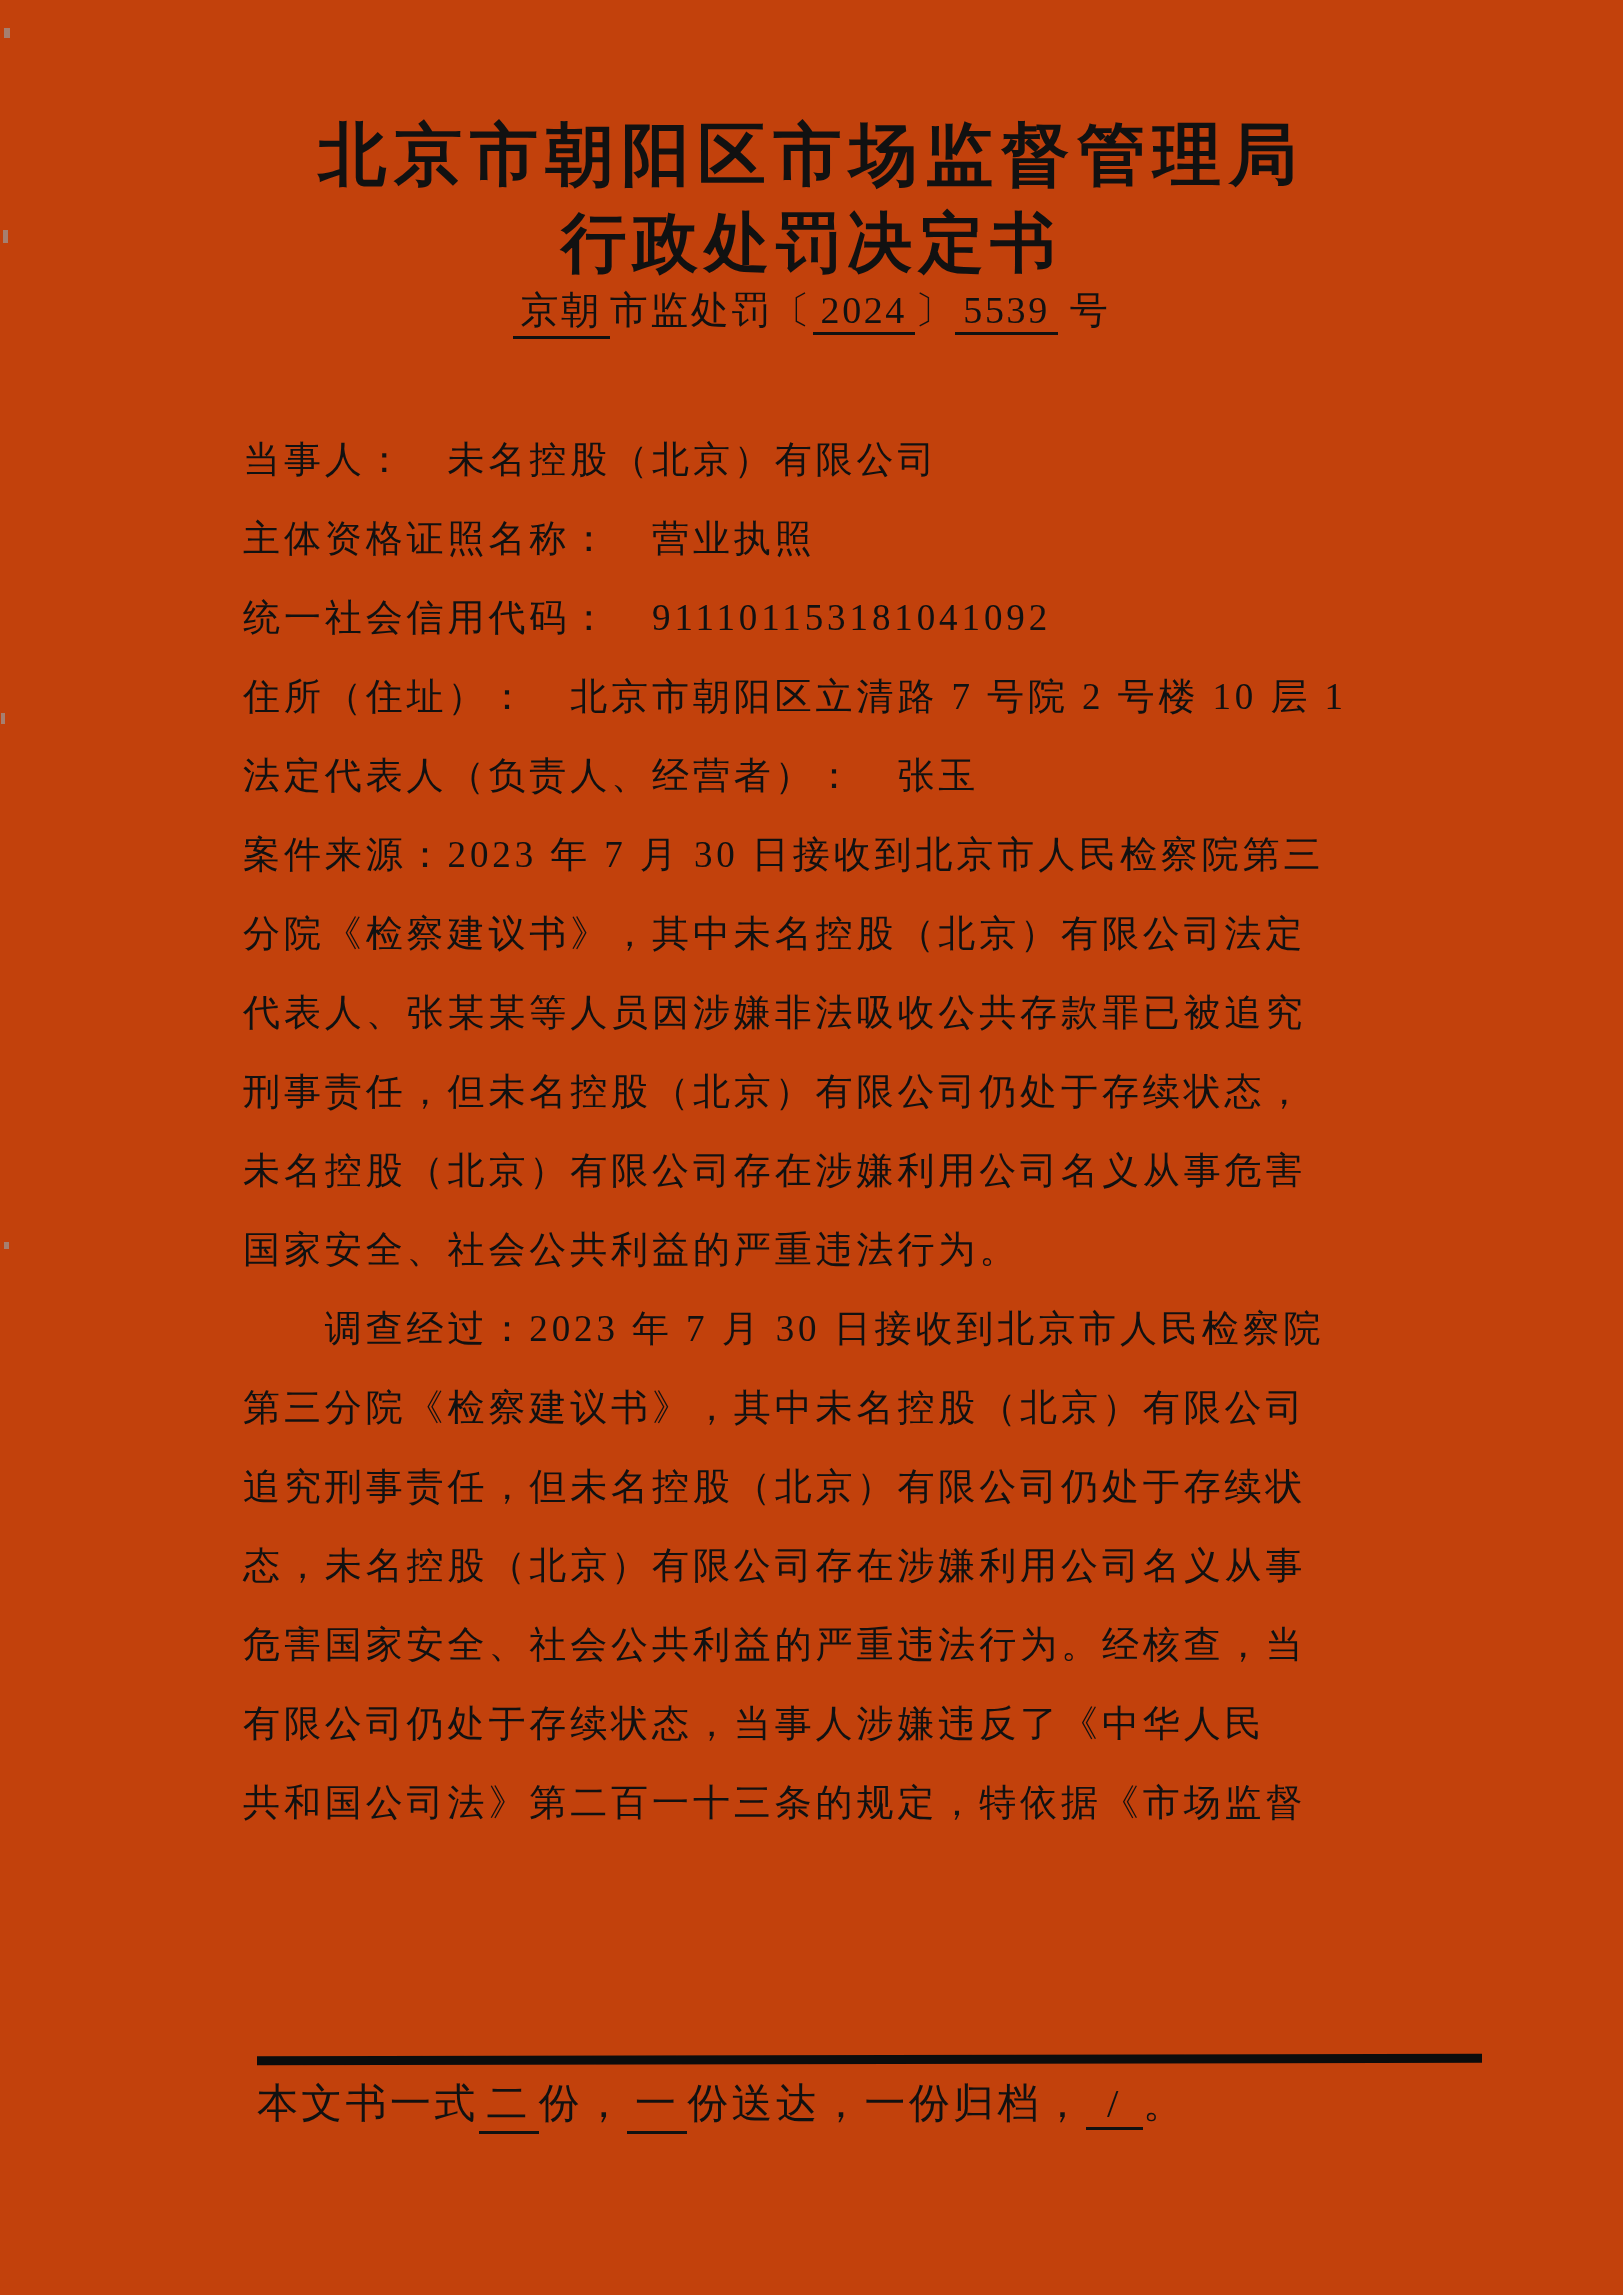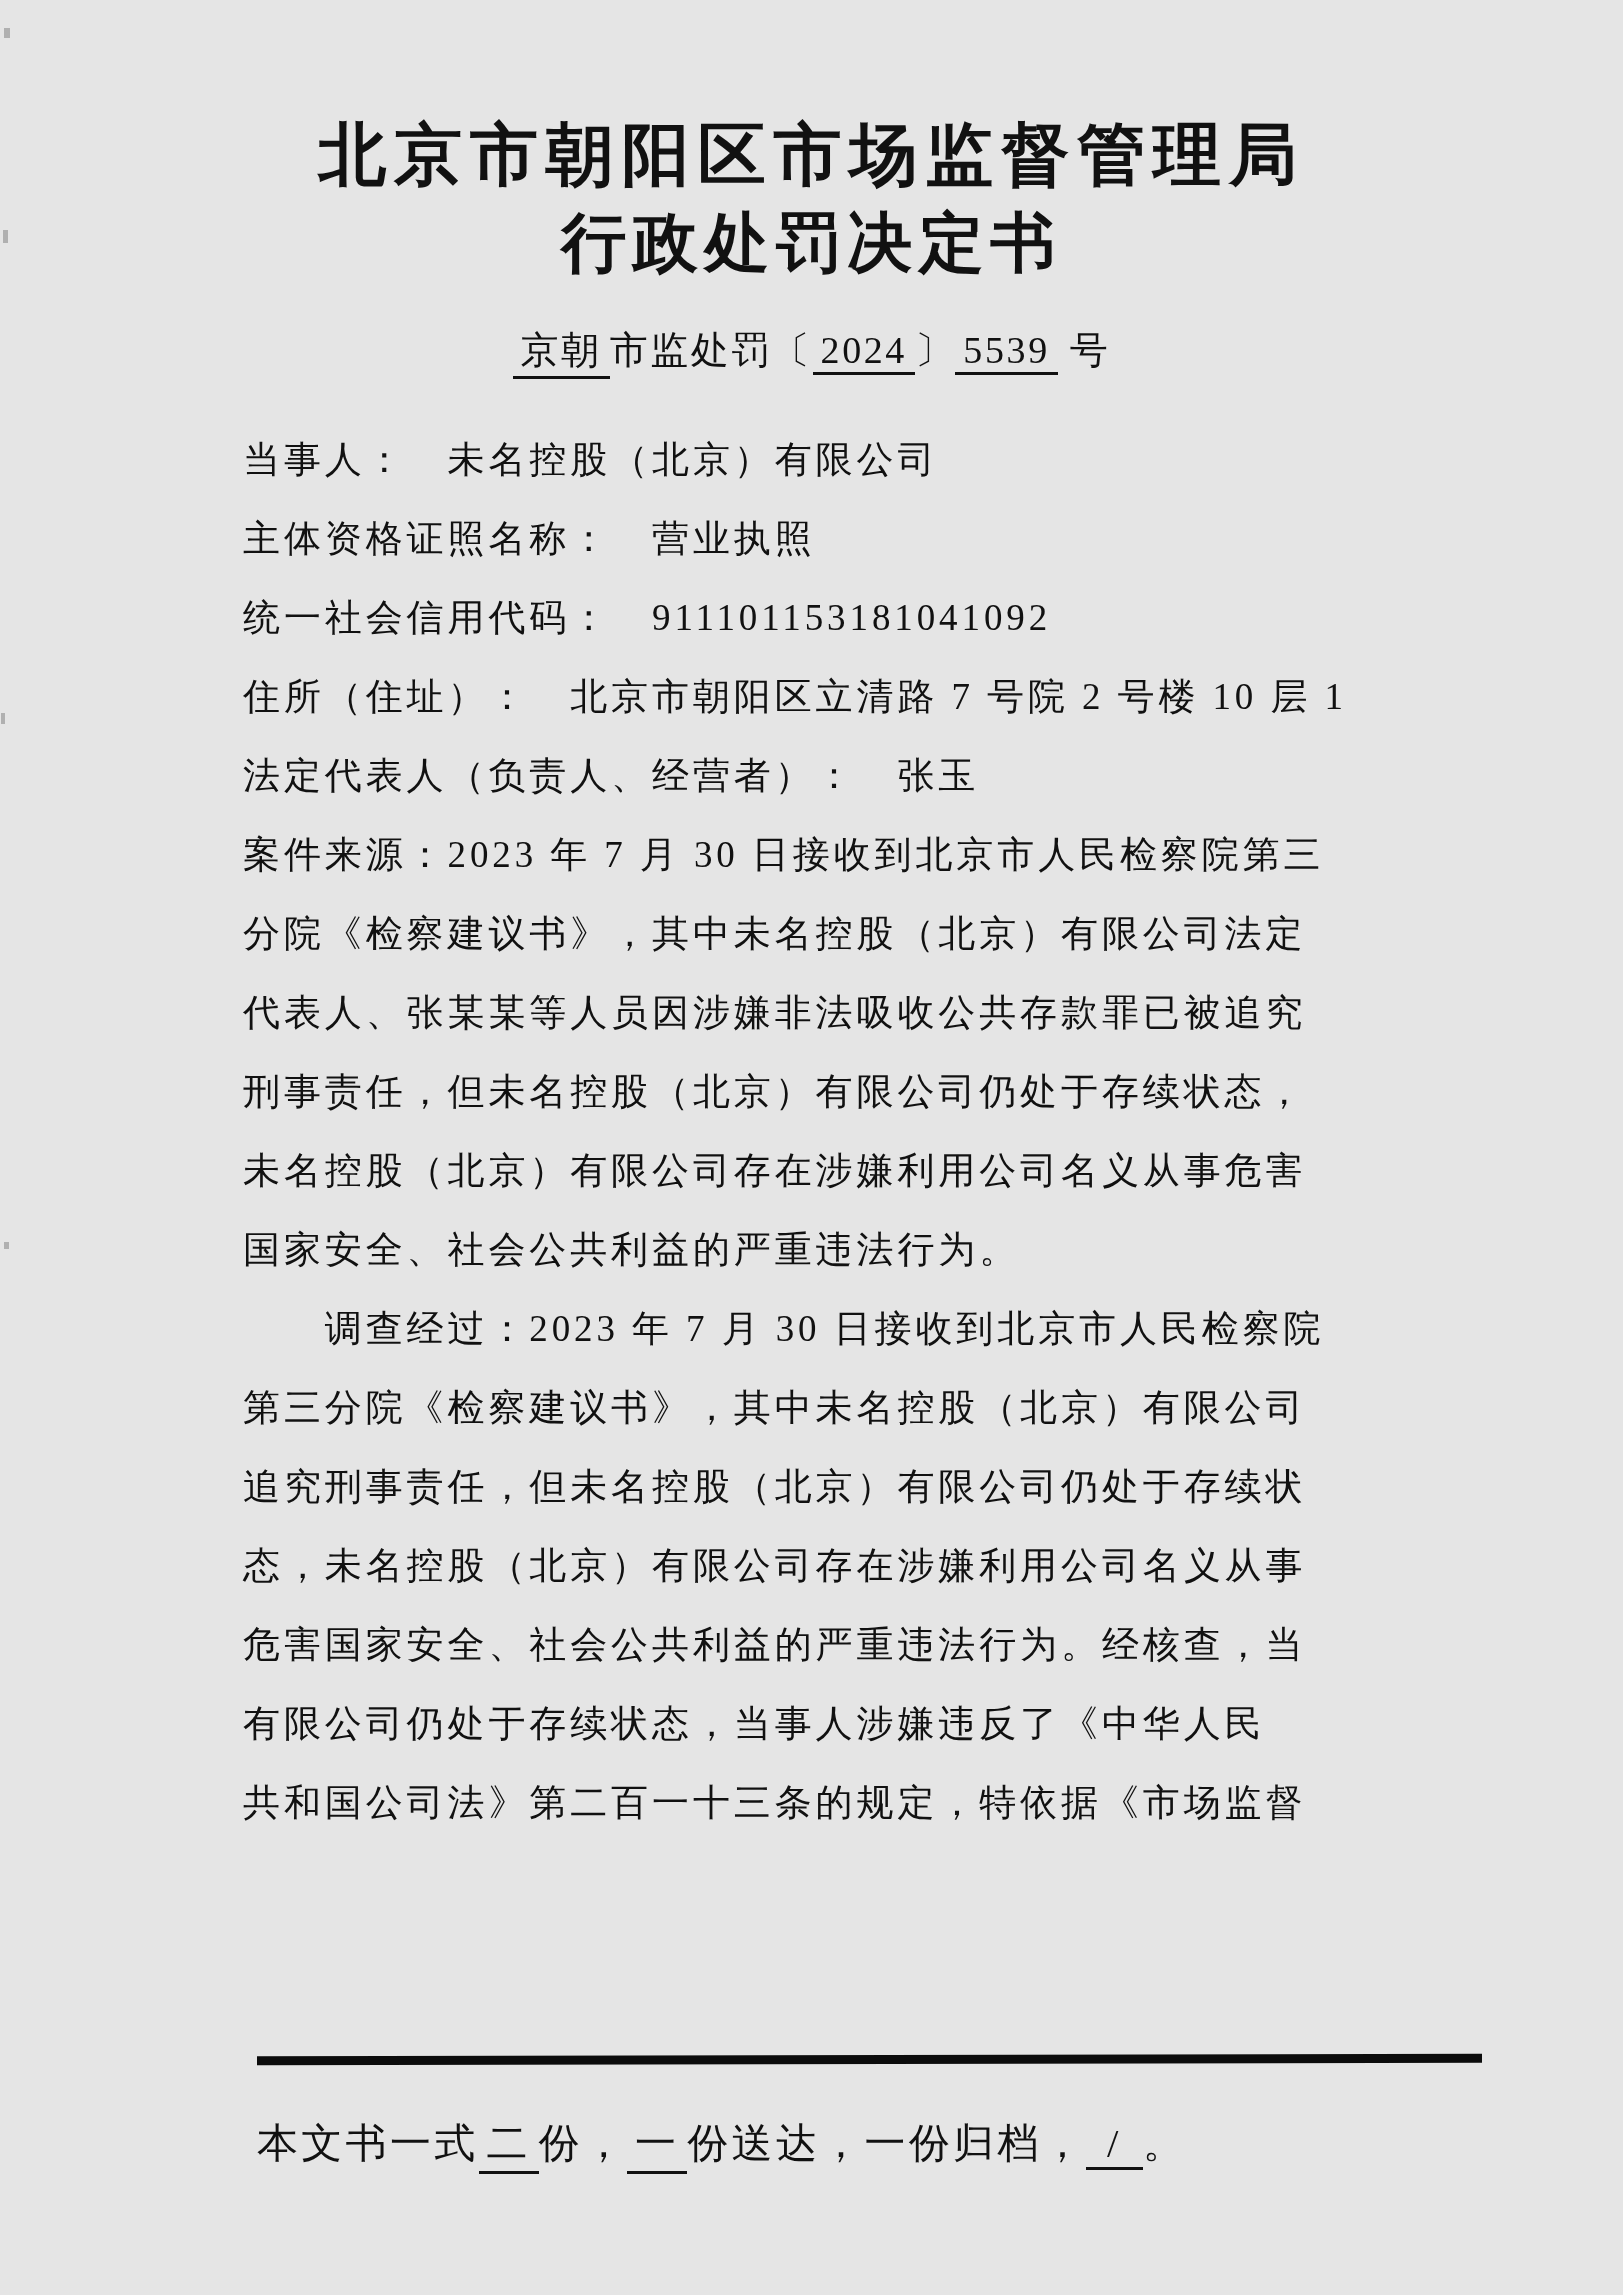--- a/index.html
+++ b/index.html
@@ -42,21 +42,20 @@
     right: 0;
     text-align: center;
     font-size: 38px;
     letter-spacing: 2.6px;
     white-space: pre;
   }
   .seg { display: inline-block; }
   .seg.u {
     border-bottom: 3.3px solid #111111;
     padding: 0 7.9px;
-    margin-top: 40px;
   }
   .seg.u.blank {
     padding: 0 21px;
   }
   
   .bodylines {
     position: absolute;
     left: 243px;
     top: 420px;
     width: 1185px;
@@ -92,21 +91,21 @@
     opacity: 0.7;
   }
   .speck.s1 { left: 3.9px;  top: 27.5px;   width: 6.5px; height: 10.5px; }
   .speck.s2 { left: 2.6px;  top: 230px;  width: 5.2px;  height: 13px; }
   .speck.s3 { left: 1.3px;  top: 713px; width: 3.9px;  height: 10.5px; }
   .speck.s4 { left: 3.9px;  top: 1242px; width: 5.2px;  height: 6.5px; }
 </style>
 </head>
 <body>
 
-<div class="page" style="color: rgb(17, 17, 17); background: #e5e5e5;">
+<div class="page" style="color: rgb(17, 17, 17); background: #c2410c;">
 
   <div class="speck s1"></div>
   <div class="speck s2"></div>
   <div class="speck s3"></div>
   <div class="speck s4"></div>
 
   <header>
     <div class="title l1">北京市朝阳区市场监督管理局</div>
     <div class="title l2">行政处罚决定书</div>
     <div class="docnum"><span class="seg u">京朝</span><span class="seg">市监处罚</span><span class="seg">〔</span><span class="seg u">2024</span><span class="seg">〕</span><span class="seg u">5539</span><span class="seg"> 号</span></div>

